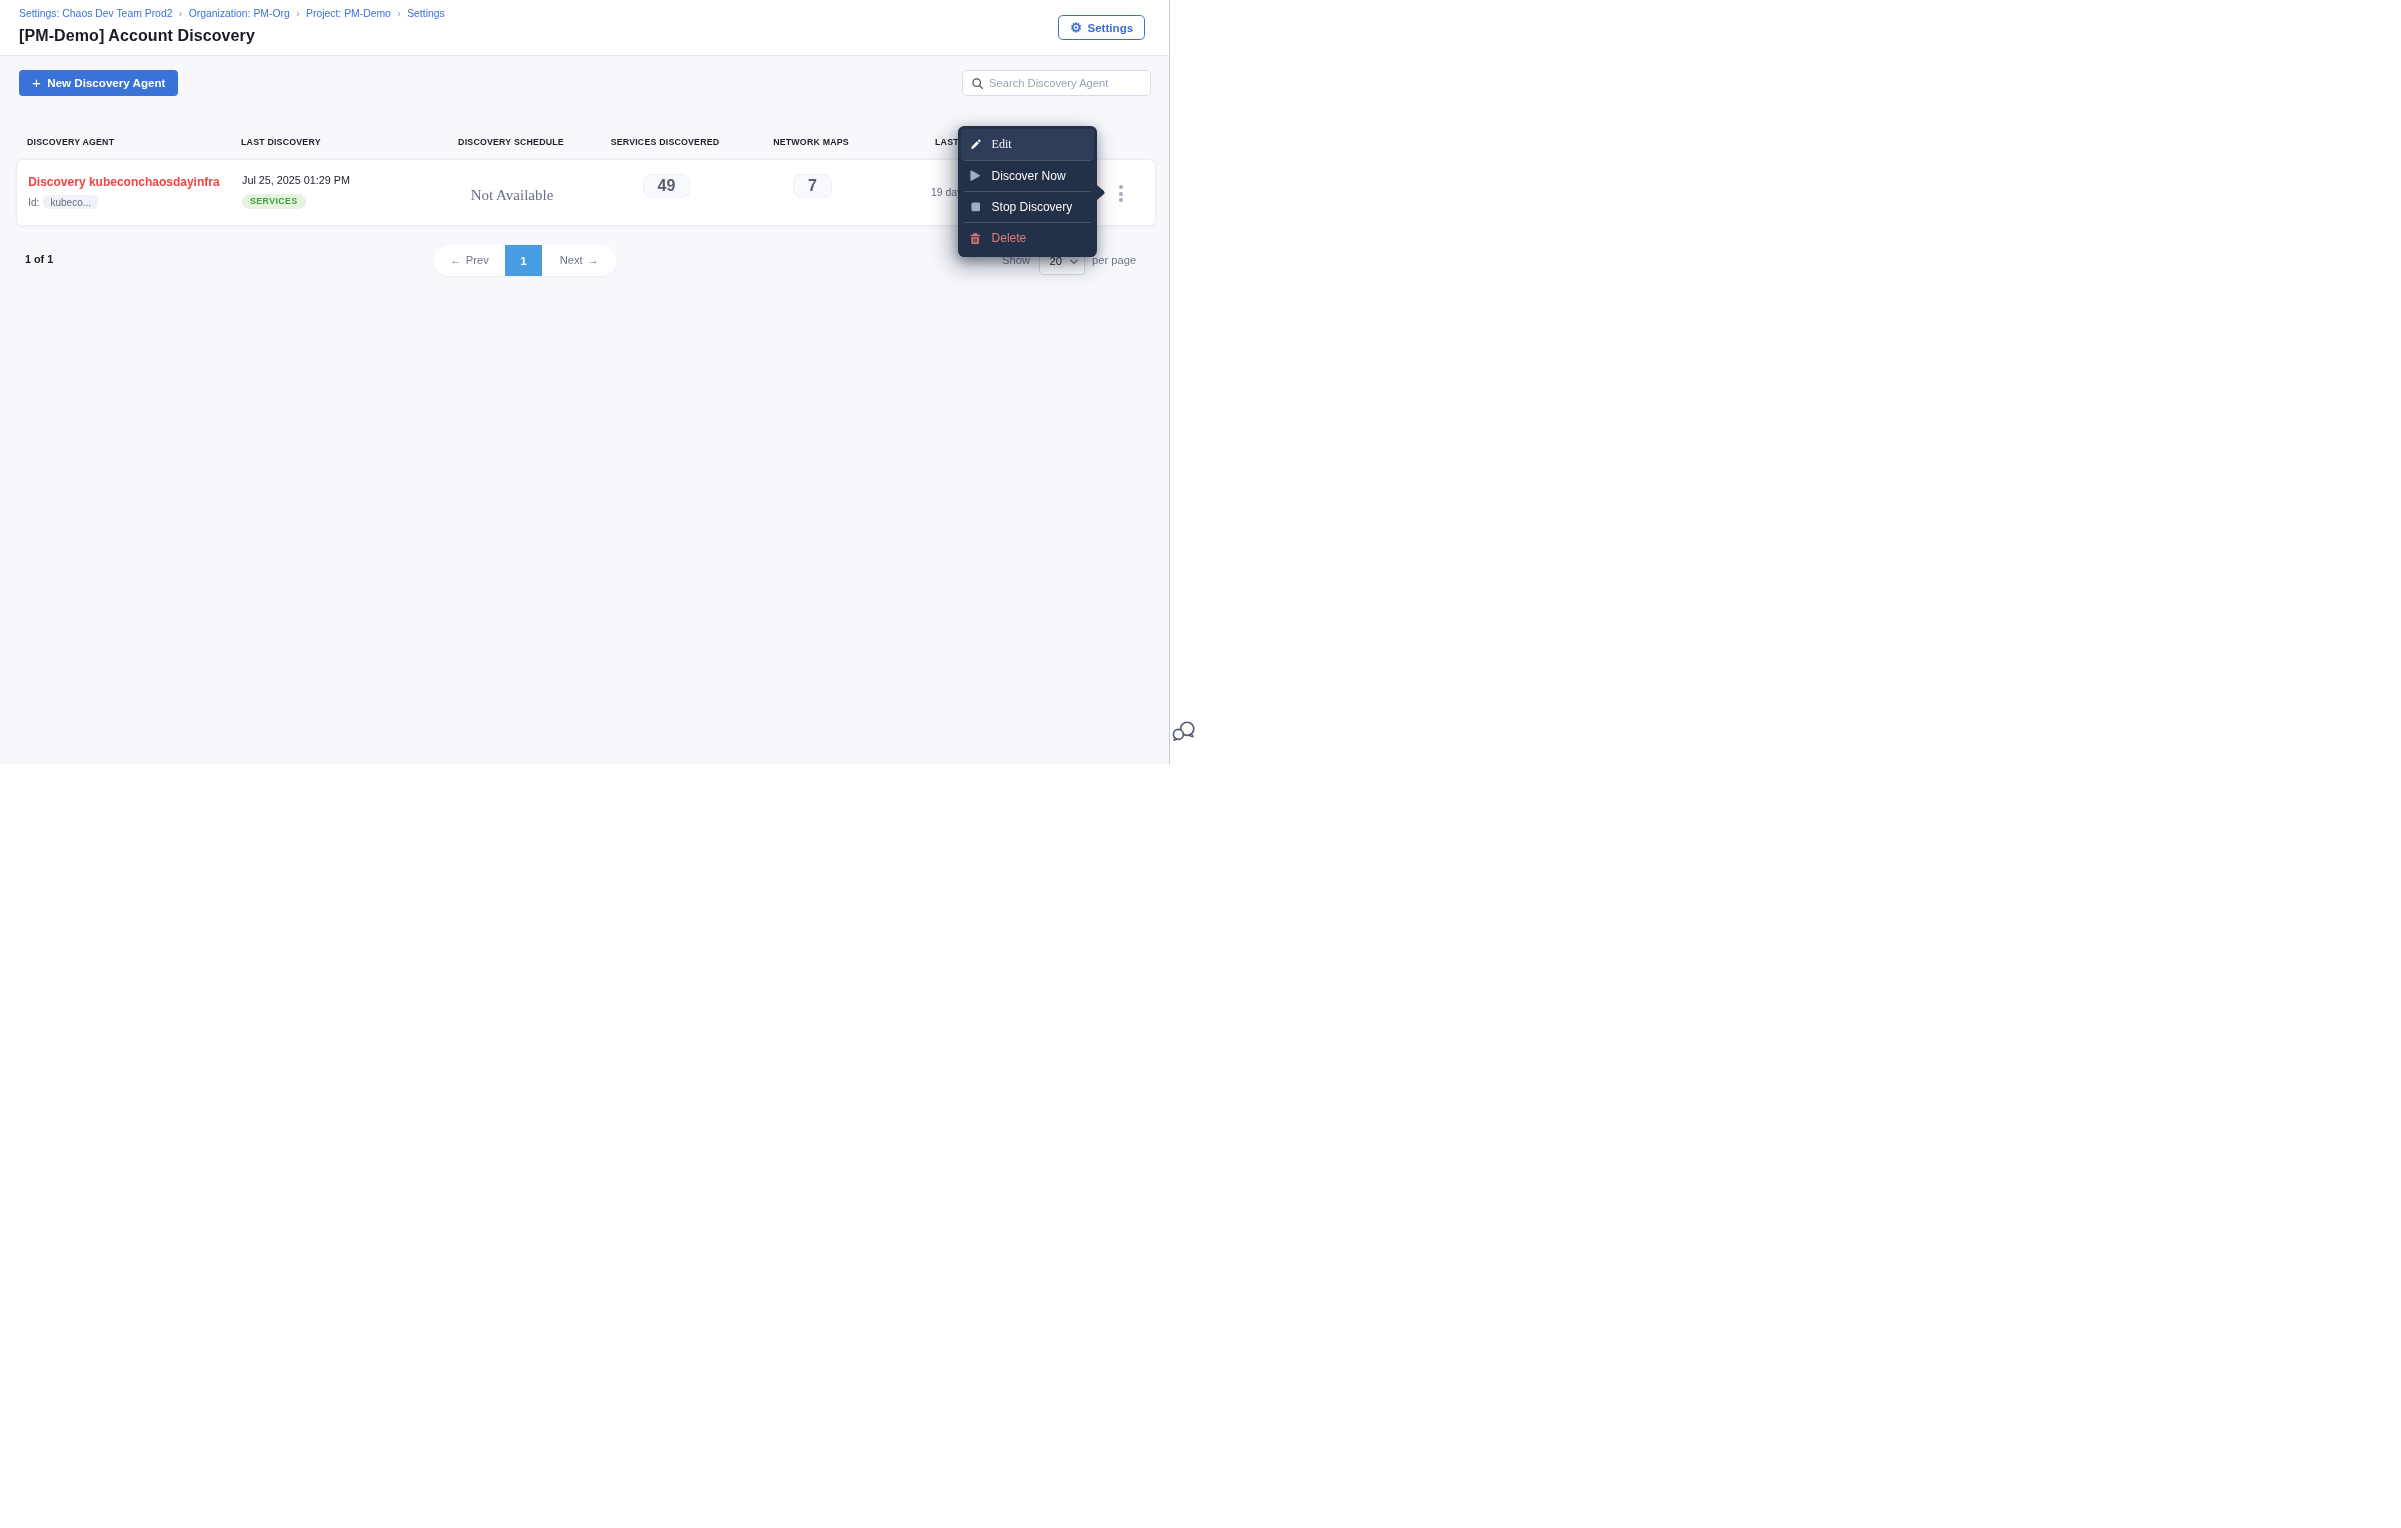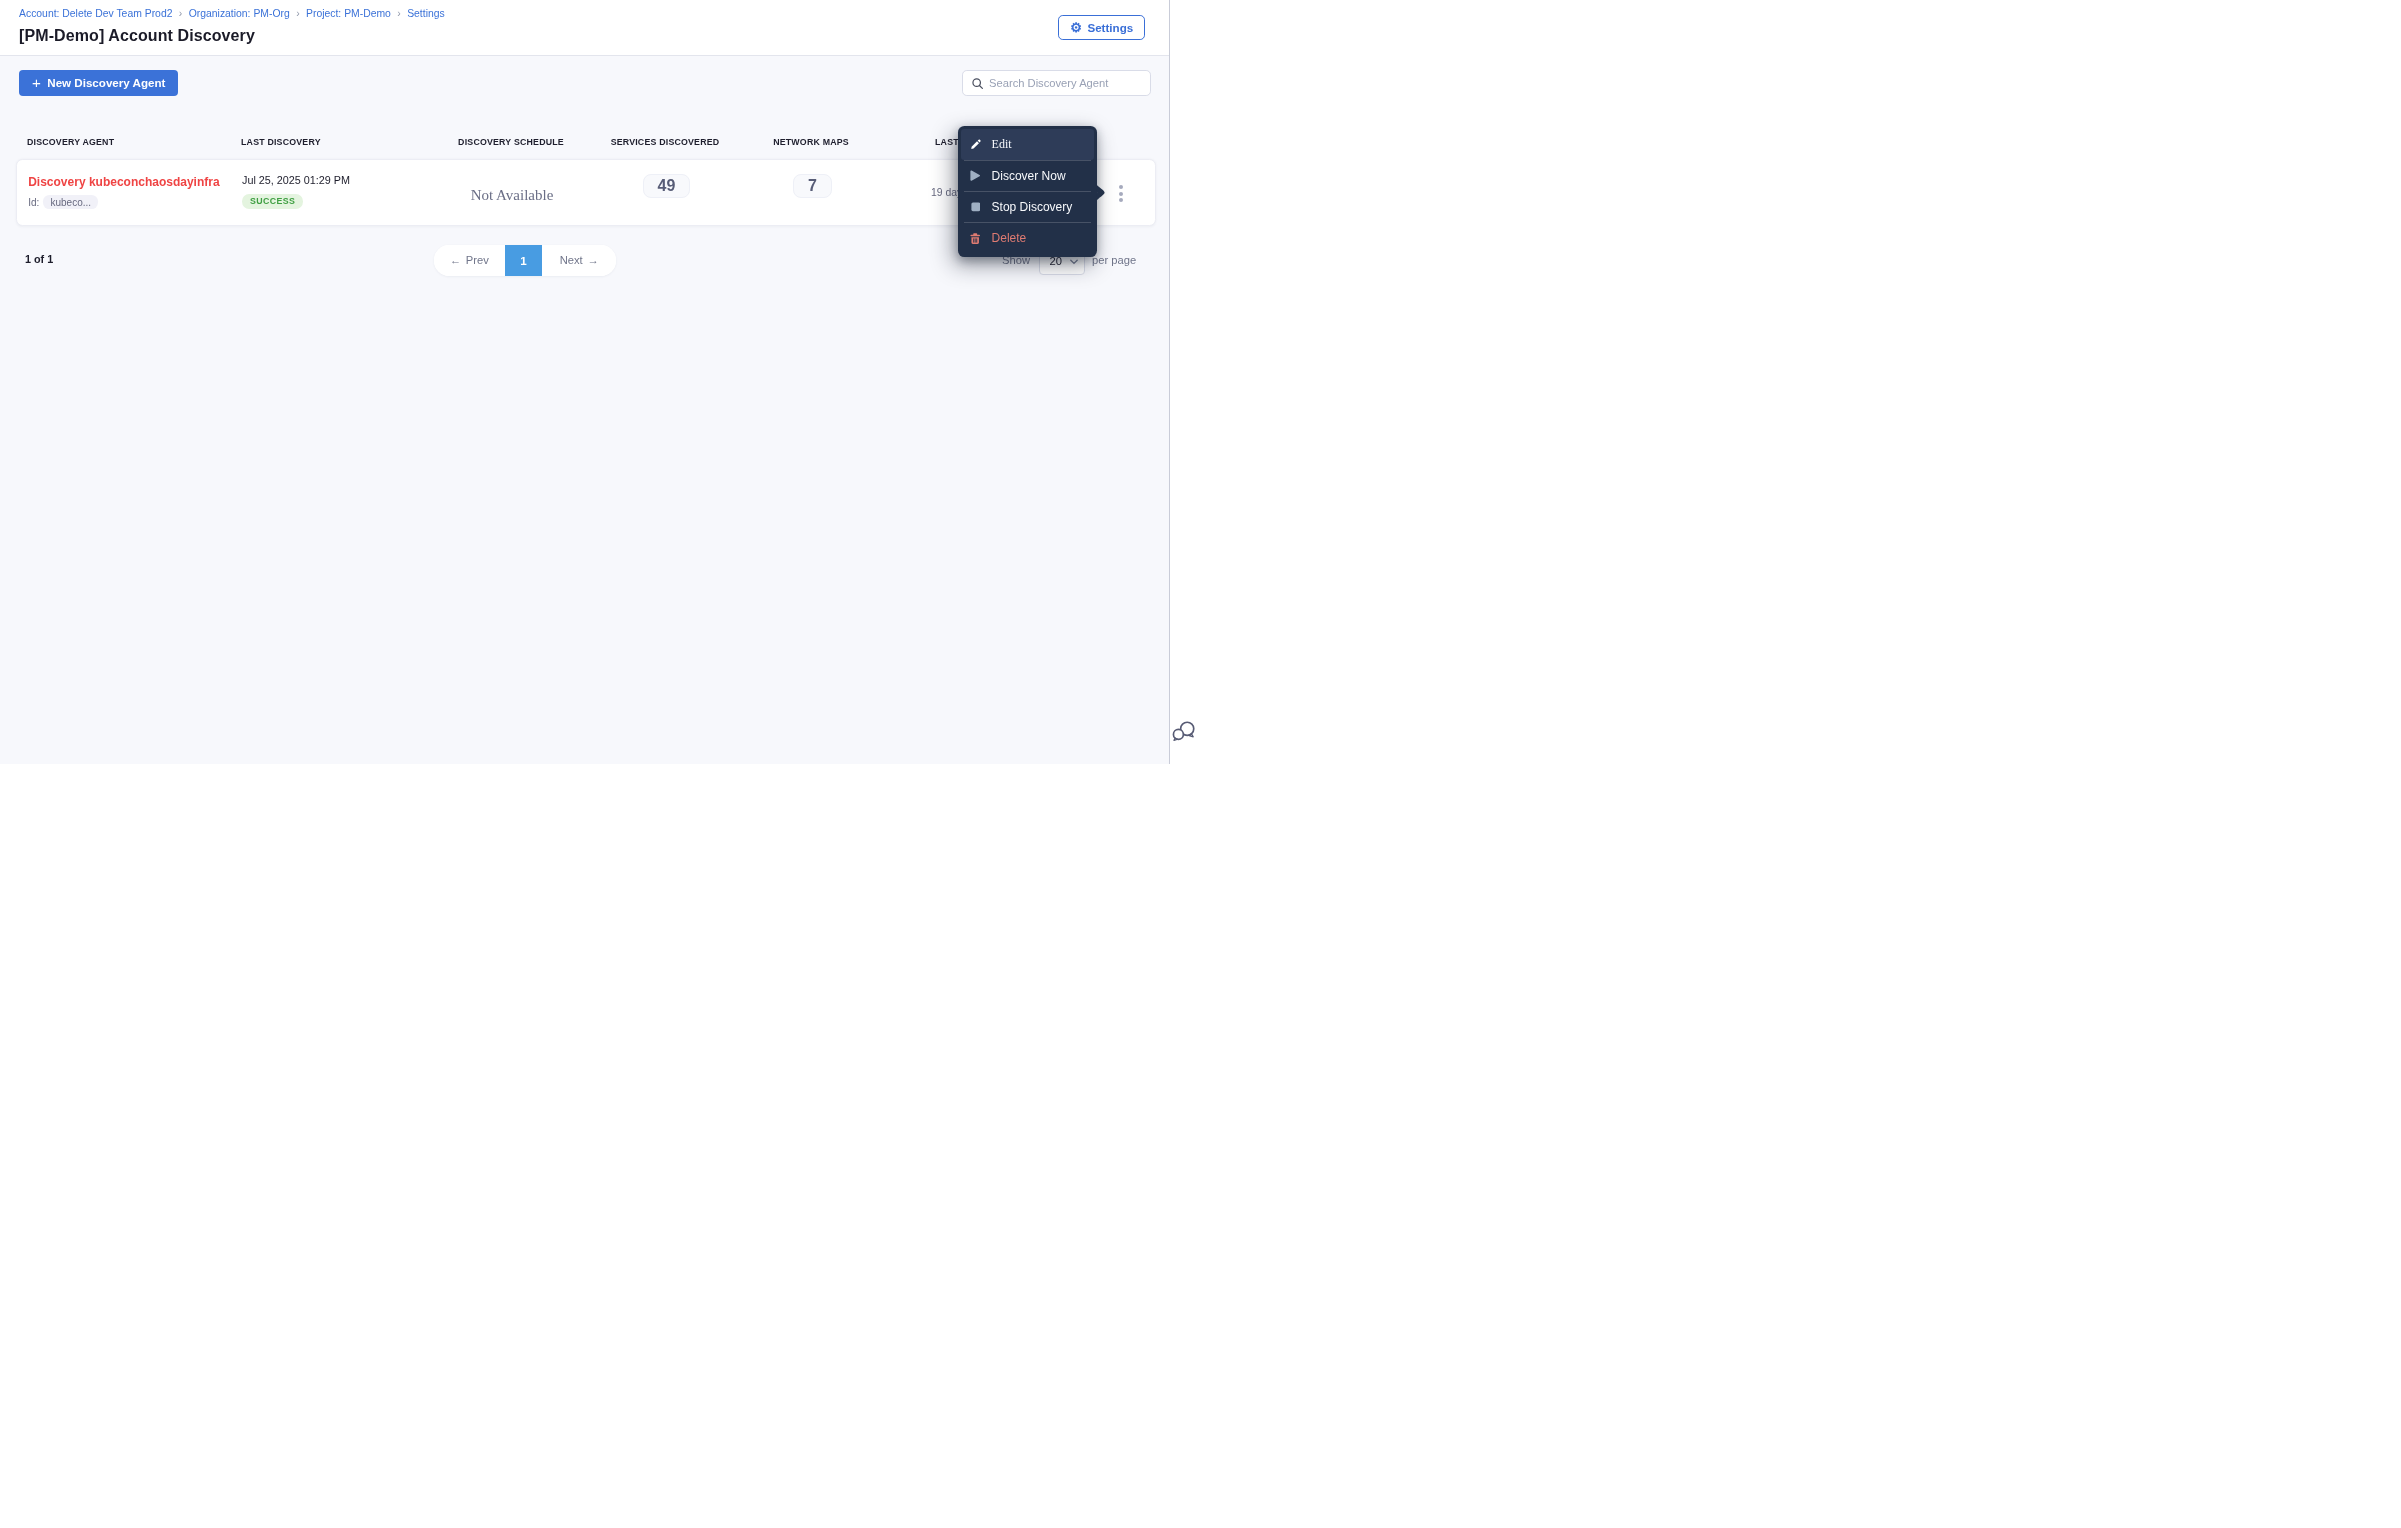--- a/index.html
+++ b/index.html
@@ -84,21 +84,21 @@
   .v-divider { position:absolute; left:1169px; top:0; width:1.2px; height:764px; background:#c9ccd8; }
   .chat-btn { position:absolute; left:1171px; top:720px; width:26px; height:24px; background:none; border:none; cursor:pointer; }
 </style>
 </head>
 <body>
 
 <div class="page">
 
   <div class="top-header">
     <nav class="breadcrumb">
-      <a>Account: Delete Dev Team Prod2</a>
+      <a>Settings: Chaos Dev Team Prod2</a>
       <span class="crumb-sep">›</span>
       <a>Organization: PM-Org</a>
       <span class="crumb-sep">›</span>
       <a>Project: PM-Demo</a>
       <span class="crumb-sep">›</span>
       <a>Settings</a>
     </nav>
     <h1 class="page-title">[PM-Demo] Account Discovery</h1>
     <button class="settings-btn">
       <span class="gear-glyph">⚙</span>
@@ -128,21 +128,21 @@
     <span class="col-h c" style="left:811px">NETWORK MAPS</span>
     <span class="col-h" style="left:935px">LAST</span>
 
     <div class="row-card">
       <a class="agent-link">Discovery kubeconchaosdayinfra</a>
       <div class="id-line">
         <span>Id:</span>
         <span class="id-pill">kubeco...</span>
       </div>
       <span class="date-text">Jul 25, 2025 01:29 PM</span>
-      <span class="status-badge">SUCCESS</span>
+      <span class="status-badge">SERVICES</span>
       <span class="schedule-text">Not Available</span>
       <div class="stat-box stat-services">49</div>
       <div class="stat-box stat-maps">7</div>
       <span class="last-partial">19 day</span>
       <button class="kebab-btn">
           <i></i>
           <i></i>
           <i></i>
         </button>
     </div>

